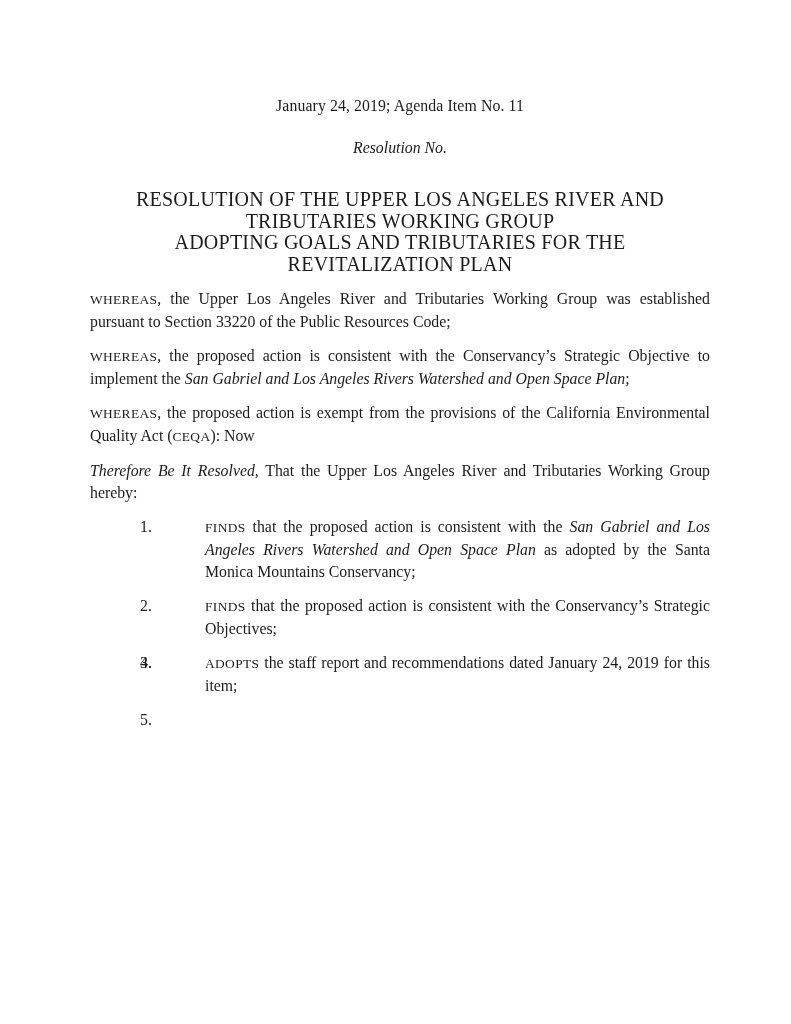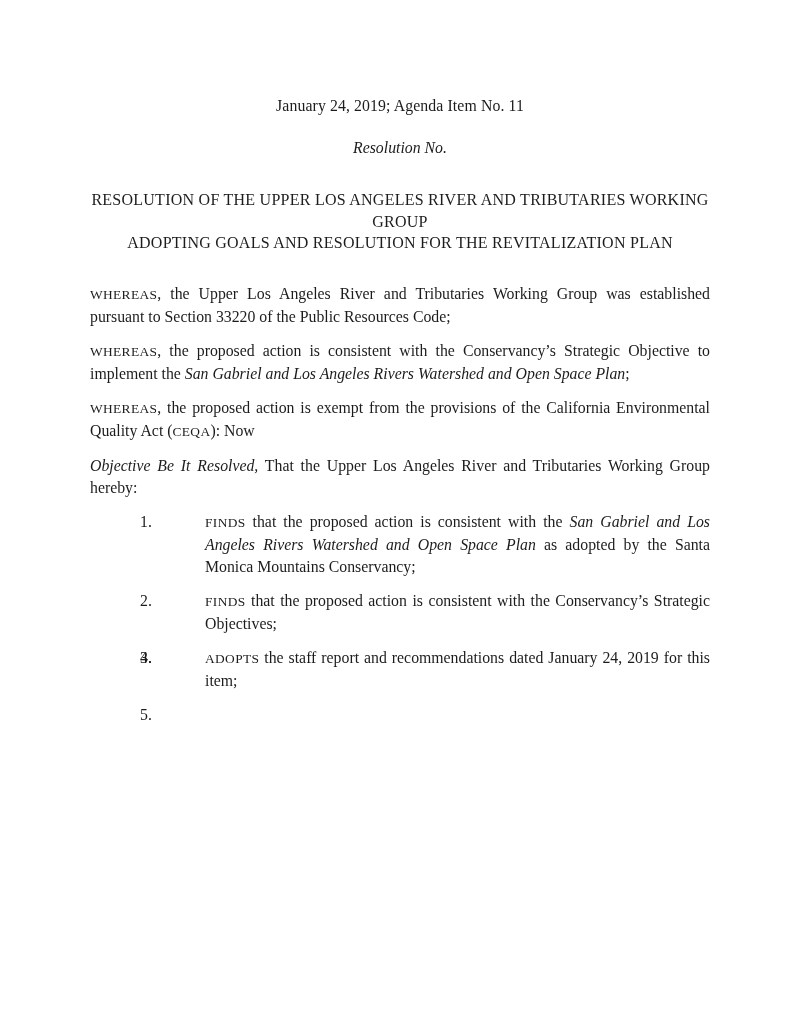--- a/index.html
+++ b/index.html
@@ -23,24 +23,24 @@
   .center { text-align: center; }
   .date-line {
     margin-bottom: 20px;
     letter-spacing: 0.1px;
   }
   .resolution-line {
     margin-bottom: 30px;
     font-style: italic;
   }
   .doc-title {
-    font-size: 16px;
+    font-size: 20px;
     line-height: 21.5px;
     letter-spacing: 0.25px;
-    margin-bottom: 29px;
+    margin-bottom: 13px;
   }
   .para {
     margin: 0 0 12px 0;
     text-align: justify;
   }
   .li {
     position: relative;
     margin: 0 0 12px 115px;
     text-align: justify;
   }
@@ -61,28 +61,28 @@
 <body>
 
 <div class="page">
 
   <div class="center date-line">January 24, 2019; Agenda Item No. 11</div>
 
   <div class="center resolution-line">Resolution No.</div>
 
   <div class="center doc-title">
     <div>RESOLUTION OF THE UPPER LOS ANGELES RIVER AND TRIBUTARIES WORKING GROUP</div>
-    <div>ADOPTING GOALS AND RESOLUTION FOR THE REVITALIZATION PLAN</div>
+    <div>ADOPTING GOALS AND TRIBUTARIES FOR THE REVITALIZATION PLAN</div>
   </div>
 
   <div>
     <p class="para"><span class="sc">WHEREAS</span><span>, the Upper Los Angeles River and Tributaries Working Group was established pursuant to Section 33220 of the Public Resources Code;</span></p>
     <p class="para"><span class="sc">WHEREAS</span><span>, the proposed action is consistent with the Conservancy’s Strategic Objective to implement the </span><span class="it">San Gabriel and Los Angeles Rivers Watershed and Open Space Plan</span><span>;</span></p>
     <p class="para"><span class="sc">WHEREAS</span><span>, the proposed action is exempt from the provisions of the California Environmental Quality Act (</span><span class="sc">CEQA</span><span>): Now</span></p>
-    <p class="para"><span class="it">Objective Be It Resolved,</span><span> That the Upper Los Angeles River and Tributaries Working Group hereby:</span></p>
+    <p class="para"><span class="it">Therefore Be It Resolved,</span><span> That the Upper Los Angeles River and Tributaries Working Group hereby:</span></p>
   </div>
 
   <div>
     <div class="li">
       <span class="num">1.</span>
       <span><span class="sc">FINDS</span><span> that the proposed action is consistent with the </span><span class="it">San Gabriel and Los Angeles Rivers Watershed and Open Space Plan</span><span> as adopted by the Santa Monica Mountains Conservancy;</span></span>
     </div>
     <div class="li">
       <span class="num">2.</span>
       <span><span class="sc">FINDS</span><span> that the proposed action is consistent with the Conservancy’s Strategic Objectives;</span></span>

